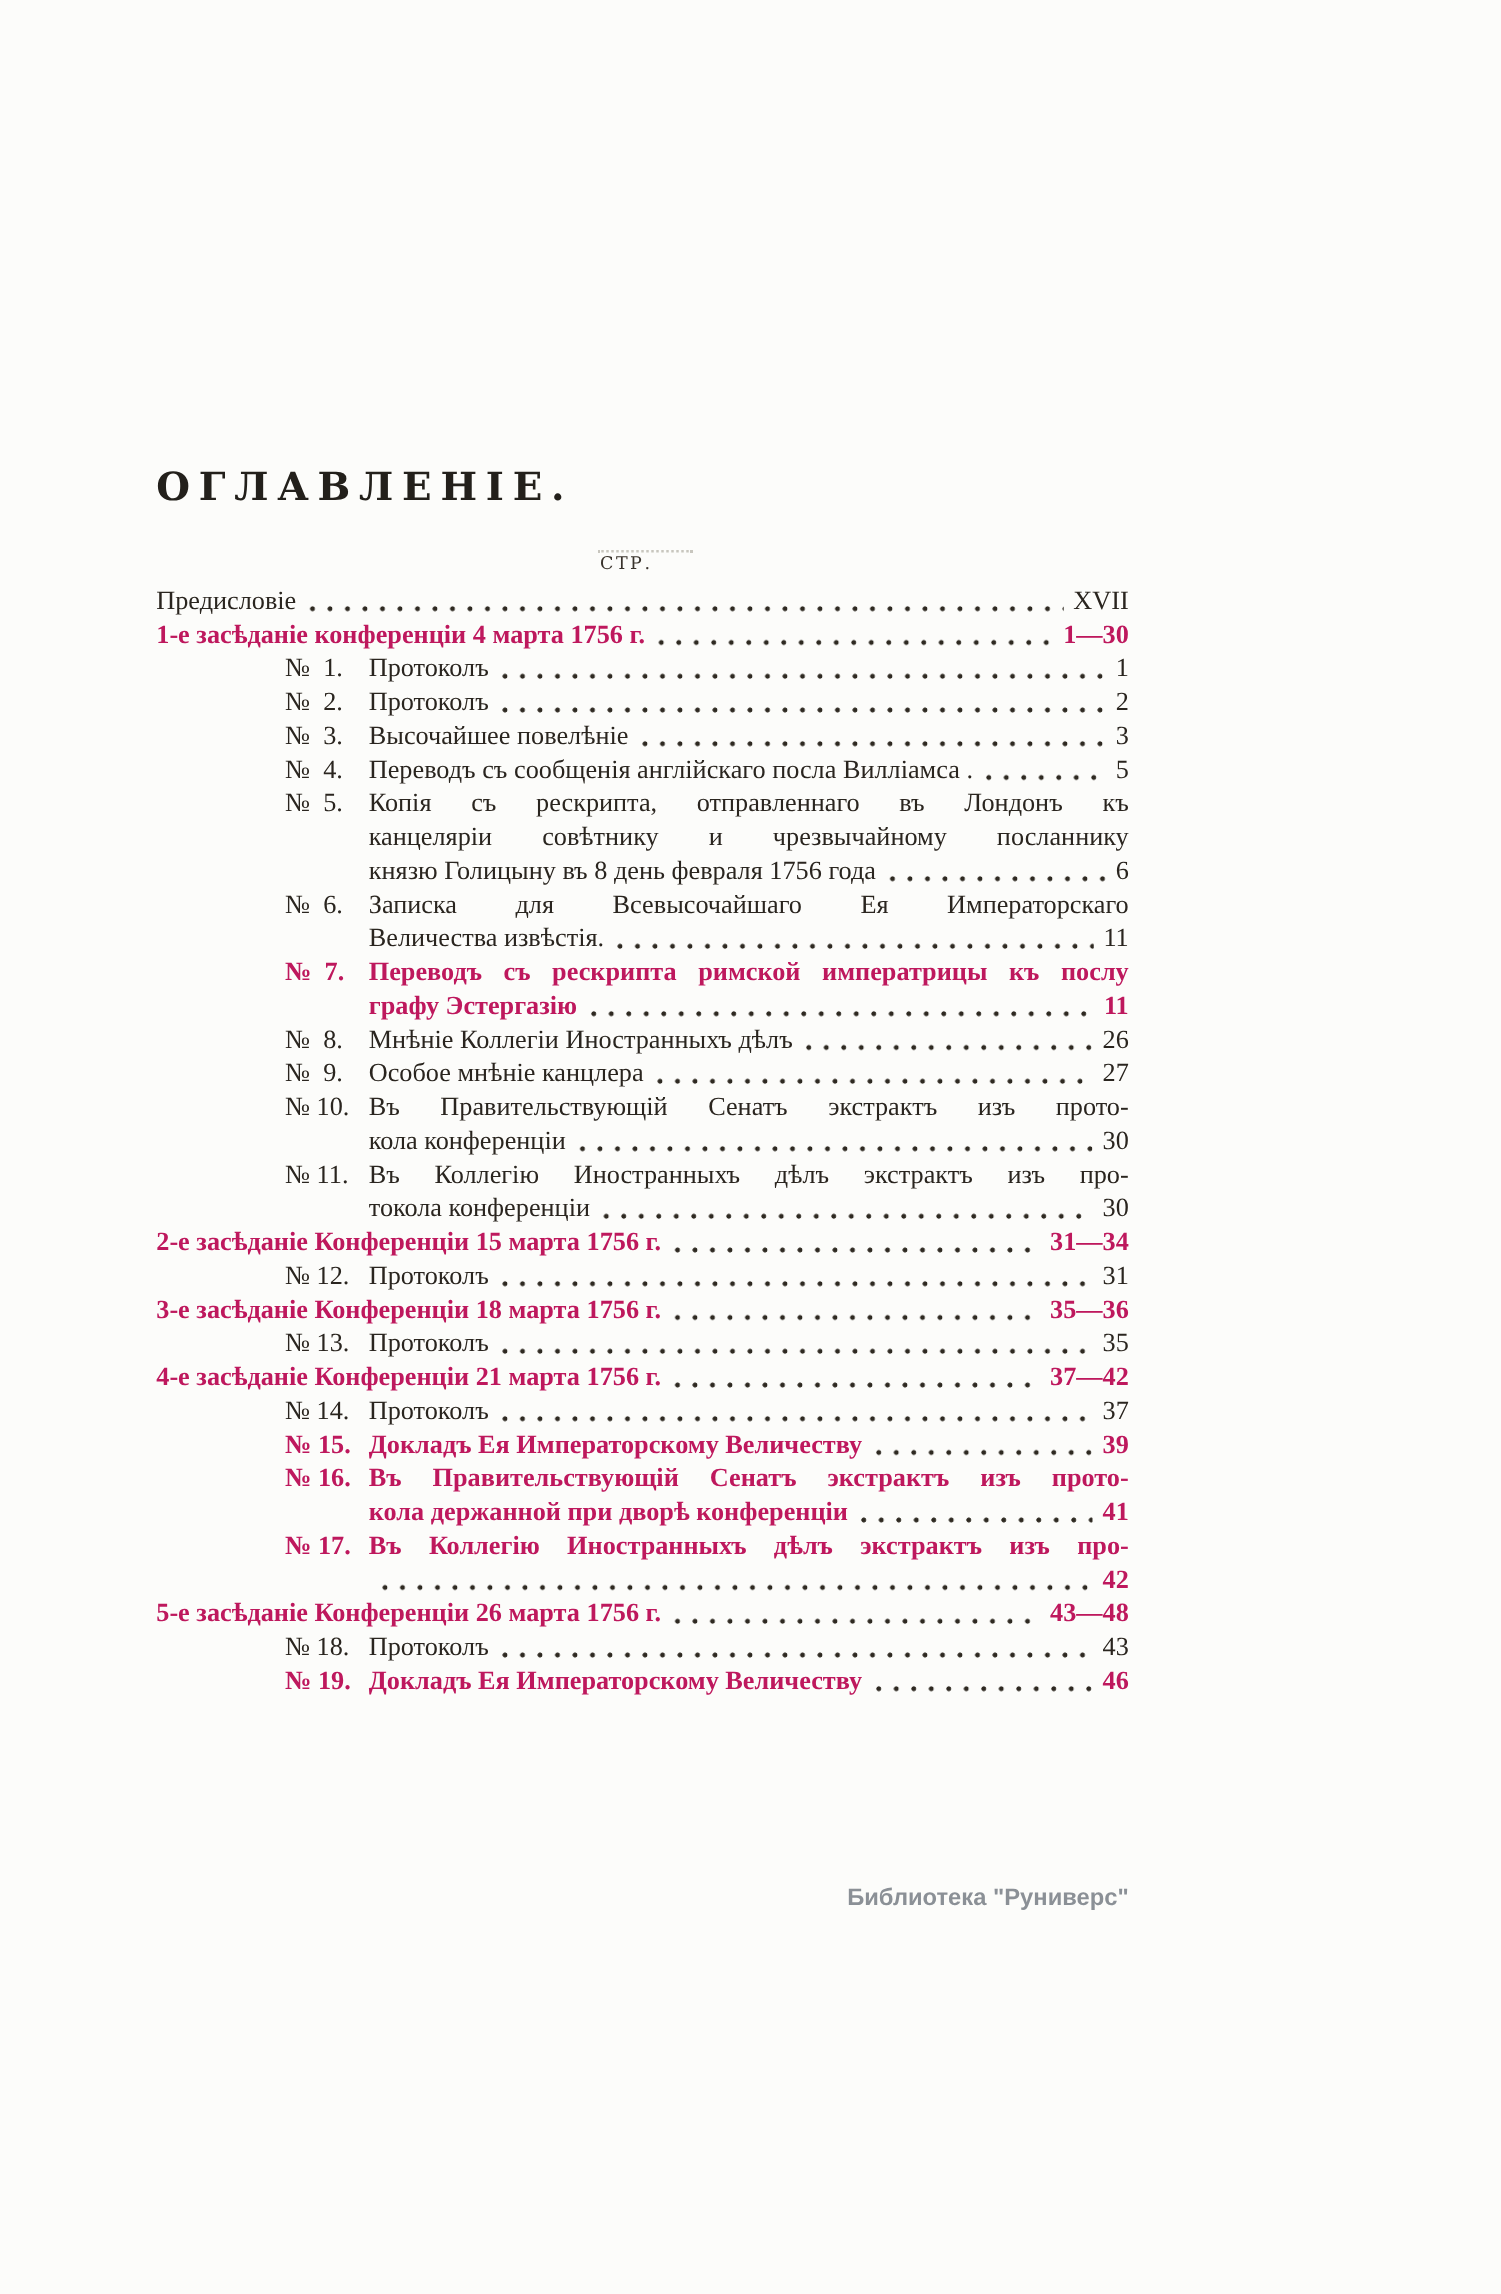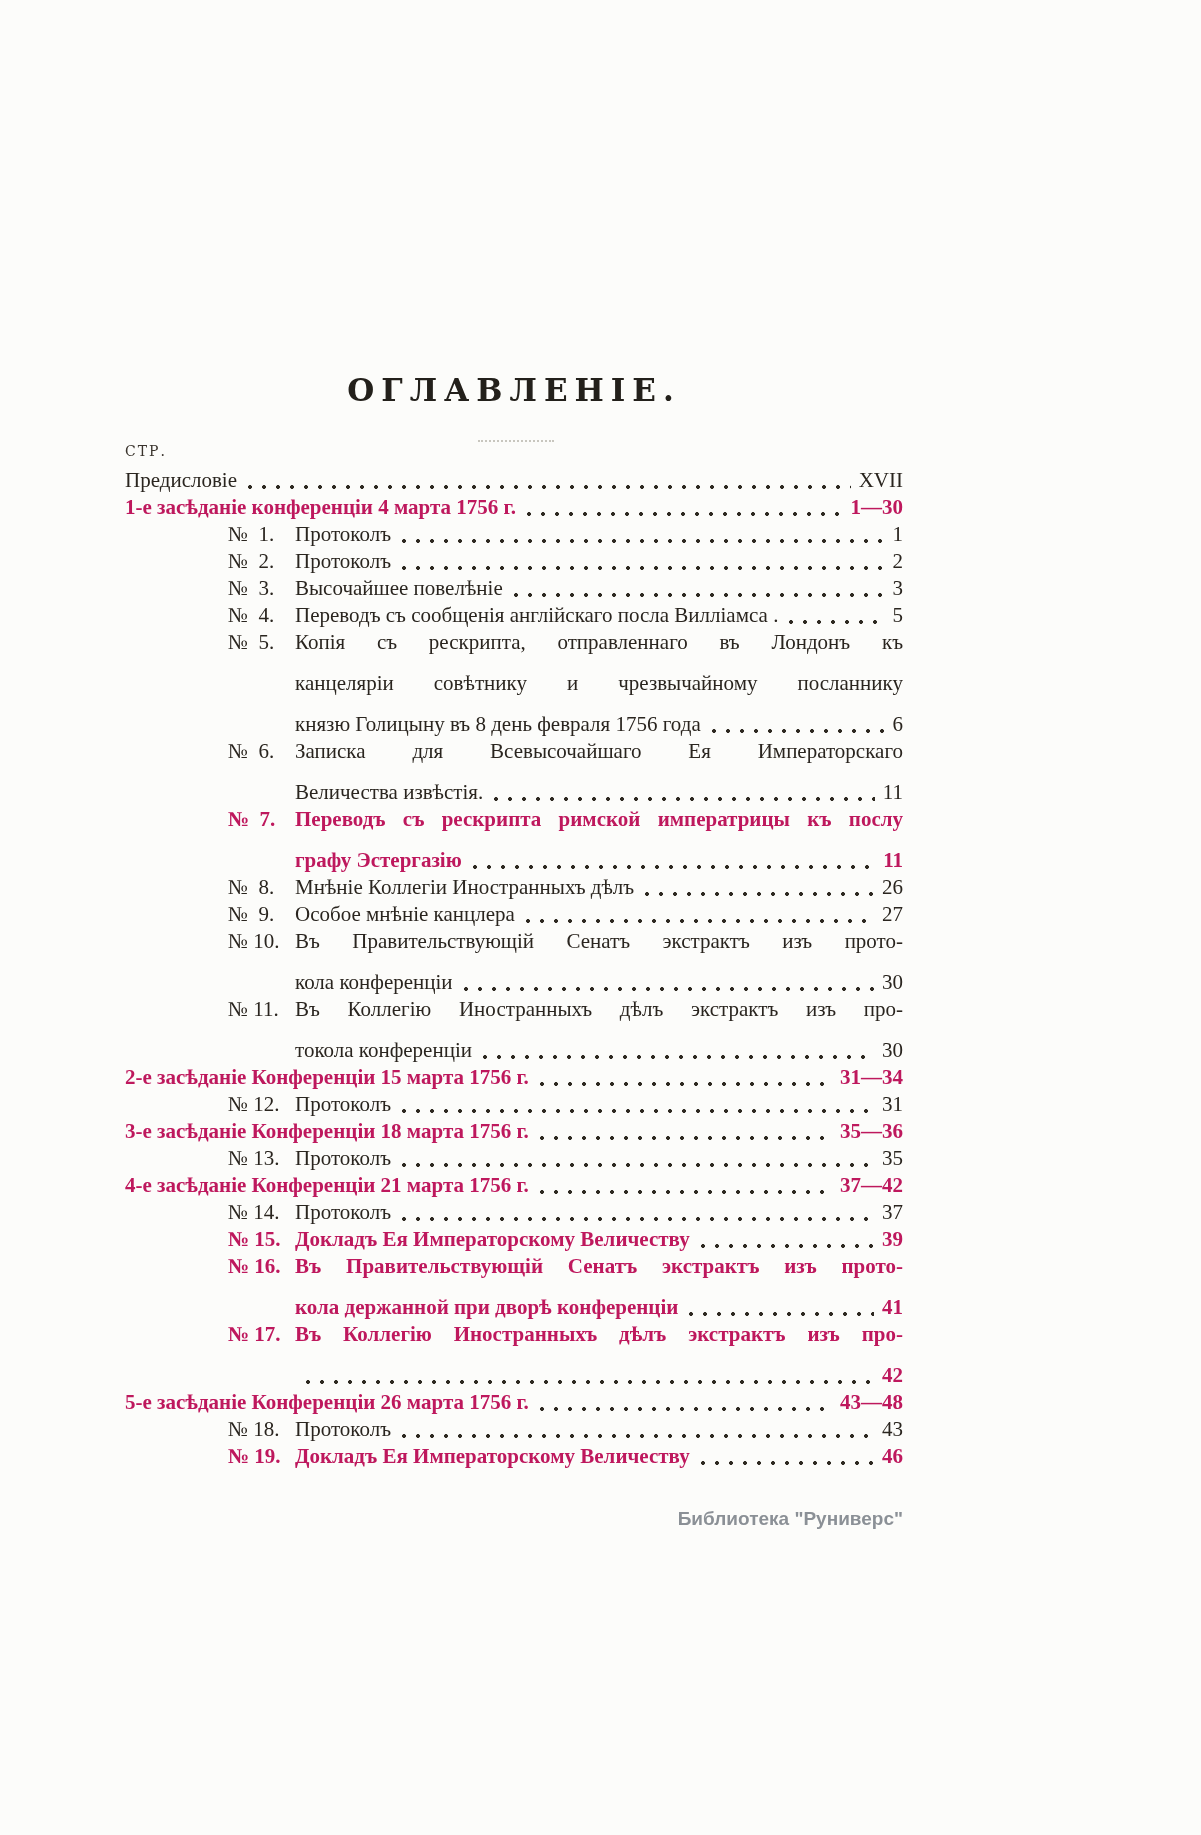--- a/index.html
+++ b/index.html
@@ -11,50 +11,50 @@
   .sheet {
     position: relative;
     width: 1201px; height: 1835px;
     background: #fcfcfa;
     color: #2a251f;
     overflow: hidden;
   }
   .title {
     position: absolute;
     top: 372px; left: 125px; width: 778px;
-    text-align: center;
+    text-align: left;
     font-size: 31px;
     font-weight: 700;
     letter-spacing: 7px;
     color: #23201b;
     white-space: nowrap;
   }
   .title-rule {
     position: absolute;
     top: 440px; left: 478px; width: 76px;
     border-top: 2px dotted #c8c6be;
   }
   .col-header {
     position: absolute;
     top: 443px; left: 125px; width: 752px;
-    text-align: left;
+    text-align: center;
     font-size: 14px;
     letter-spacing: 2px;
     color: #39332c;
   }
   .entries {
     position: absolute;
     top: 467px; left: 125px; width: 778px;
     font-size: 21px;
     line-height: 27px;
   }
   .toc-line { display: flex; align-items: baseline; font-family: Liberation Serif, serif; }
   .toc-line.bold { font-weight: 700; color: #be185d; }
   .toc-line.item { padding-left: 103px; }
-  .toc-line.item.cont { padding-left: 170px; margin-top: 14px; }
+  .toc-line.item.cont { padding-left: 170px; }
   .num {
     flex: 0 0 67px;
     width: 67px;
     white-space: pre;
   }
   .txt { white-space: pre; }
   .toc-line.fill .txt {
     flex: 1 1 auto;
     white-space: normal;
     text-align: justify;

